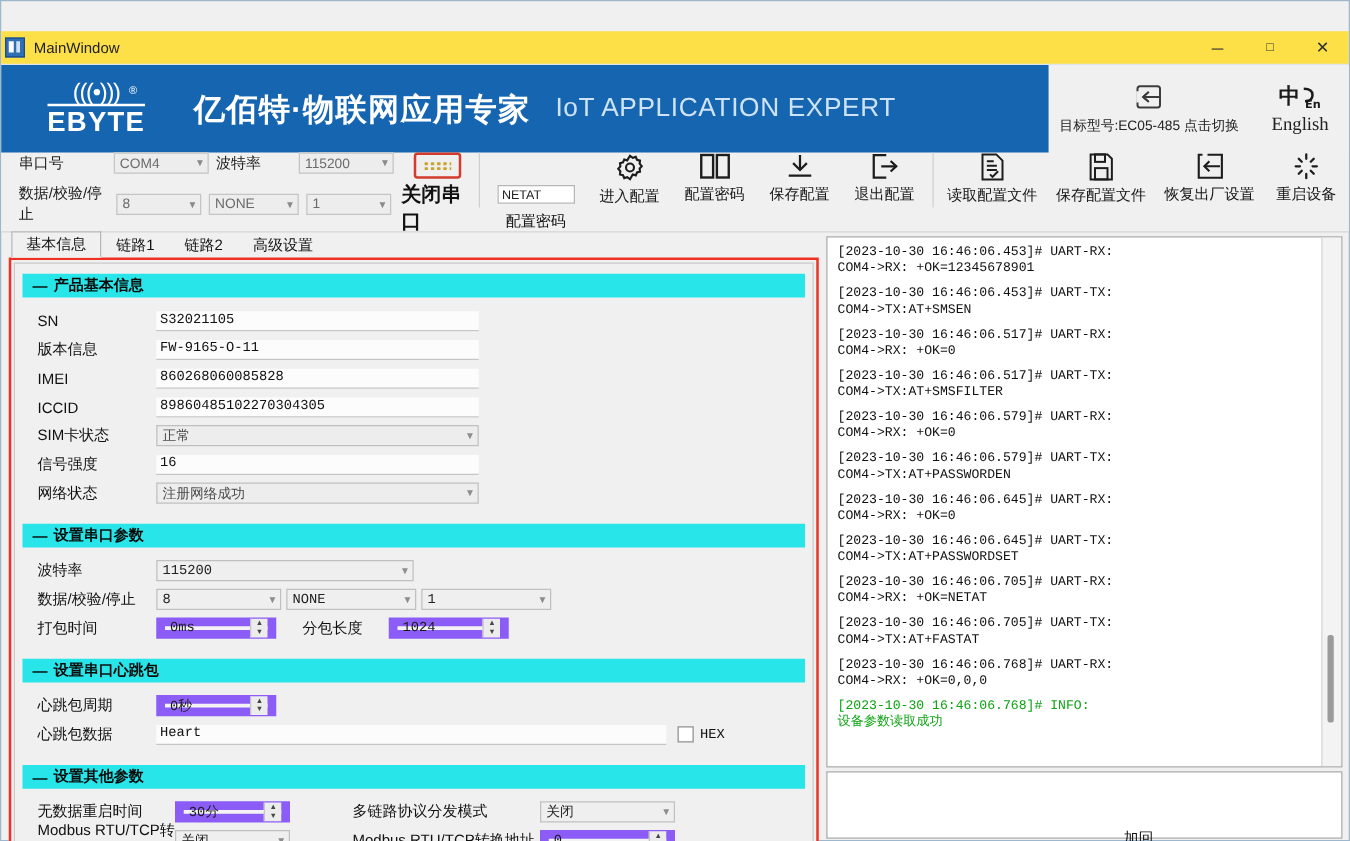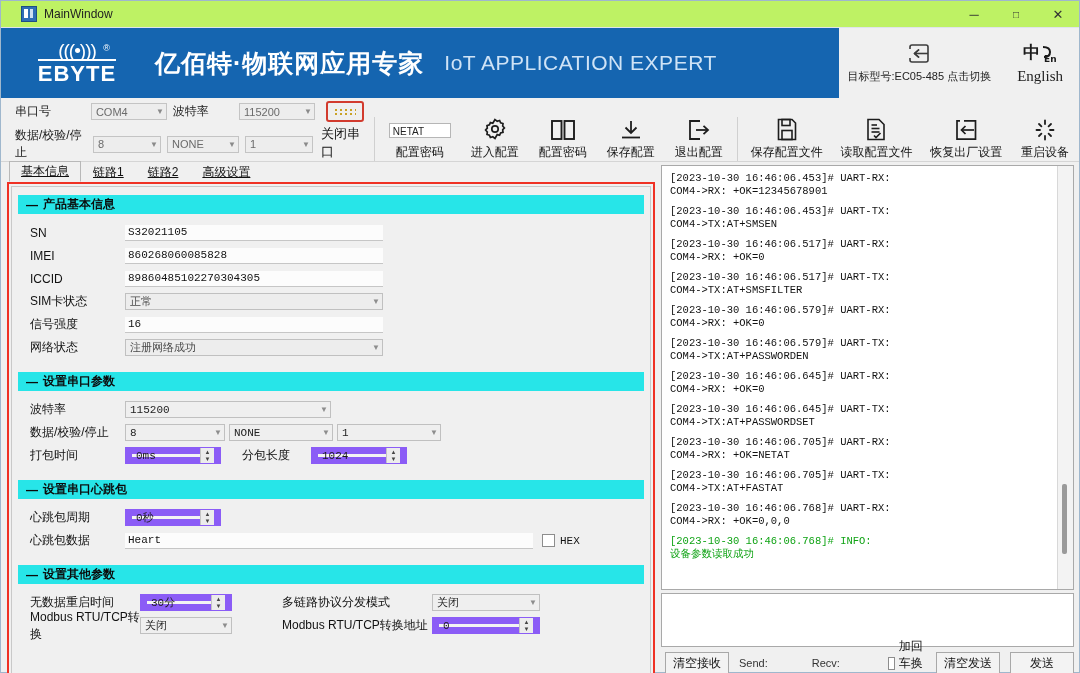--- a/index.html
+++ b/index.html
@@ -6,22 +6,22 @@
   body{
     width:1080px;height:673px;overflow:hidden;
     font-family:"Liberation Sans","DejaVu Sans",sans-serif;
     font-size:12px;color:#111;background:#f0f0f0;
     -webkit-font-smoothing:none;
   }
   .app{position:relative;width:1080px;height:673px;box-sizing:border-box;
        border:1px solid #9fb7cd;background:#f0f0f0;}
 
   
-  .titlebar{height:26px;background:#bef264;display:flex;align-items:center;
-            border-bottom:1px solid #dfe4ea;padding-left:20px;}
+  .titlebar{height:26px;background:#fde047;display:flex;align-items:center;
+            border-bottom:1px solid #dfe4ea;padding-left:3px;margin-top:24px;}
   .ti-icon{width:14px;height:14px;background:#2f6fb5;border:1px solid #1d4d86;
            position:relative;margin-right:7px;}
   .ti-icon::before{content:"";position:absolute;left:2px;top:2px;width:4px;height:9px;background:#fff;}
   .ti-icon::after{content:"";position:absolute;left:8px;top:2px;width:3px;height:9px;background:#cfe0f2;}
   .ti-title{font-size:12px;color:#222;}
   .winbtns{margin-left:auto;display:flex;height:26px;}
   .winbtn{width:42px;height:26px;display:flex;align-items:center;justify-content:center;
           font-size:13px;color:#333;}
   .winbtn.sq{font-size:10px;}
 
@@ -36,21 +36,21 @@
             border-top:2px solid #fff;padding-top:1px;}
   .banner-cn{color:#fff;font-size:25px;font-weight:bold;margin-left:12px;letter-spacing:1px;}
   .banner-en{color:#cfe3f6;font-size:21px;margin-left:20px;letter-spacing:.5px;}
   .banner-right{flex:1;display:flex;align-items:center;justify-content:flex-end;
                 background:#f0f0f0;padding-right:16px;gap:26px;}
   .hb-item{display:flex;flex-direction:column;align-items:center;gap:3px;cursor:pointer;}
   .hb-lbl{font-size:11px;color:#222;}
   .hb-lbl.en{font-size:15px;font-family:"Liberation Serif",serif;}
 
   
-  .toolbar{height:63px;background:#f0f0f0;display:flex;align-items:flex-end;
+  .toolbar{height:63px;background:#f0f0f0;display:flex;align-items:flex-start;
            border-bottom:1px solid #d5d5d5;}
   .portbox{width:300px;padding-left:14px;display:flex;flex-direction:column;gap:7px;}
   .prow{display:flex;align-items:center;gap:6px;}
   .plabel{font-size:12px;color:#1a1a1a;width:72px;}
   .sel{height:17px;background:#ededed;border:1px solid #c4c4c4;font-size:11px;
        color:#6b6b6b;display:flex;align-items:center;padding:0 2px 0 4px;box-sizing:border-box;}
   .sel .cv{flex:1;overflow:hidden;white-space:nowrap;}
   .sel .ar{font-size:8px;color:#8a8a8a;padding-left:3px;}
   .w78{width:78px;}.w72{width:72px;}.w68{width:68px;}
   .closeport{display:flex;flex-direction:column;align-items:center;gap:3px;
@@ -69,21 +69,21 @@
   svg{display:block;}
 
   
   .body{display:flex;height:calc(673px - 26px - 70px - 64px);}
   .left{width:660px;position:relative;}
   .right{flex:1;display:flex;flex-direction:column;padding:3px 5px 0 0;box-sizing:border-box;}
 
   
   .tabs{display:flex;align-items:flex-end;height:20px;padding-left:8px;gap:0;}
   .tab{height:19px;padding:0 11px;font-size:12px;display:flex;align-items:center;
-       border:1px solid transparent;border-bottom:none;background:transparent;color:#111;cursor:pointer;text-decoration:underline;}
+       border:1px solid transparent;border-bottom:none;background:transparent;color:#111;cursor:pointer;}
   .tab.active{background:#f0f0f0;border-color:#b8b8b8;border-bottom:1px solid #f0f0f0;
               position:relative;z-index:3;}
 
   .redpanel{position:absolute;left:6px;top:20px;width:648px;height:626px;
             border:2px solid #ef3124;box-sizing:border-box;background:#f0f0f0;}
   .inner{position:absolute;inset:2px;border:1px solid #c9c9c9;background:#f0f0f0;
          overflow:hidden;box-sizing:border-box;}
 
   .sect{margin:8px 6px 0 6px;}
   .sect-hd{height:19px;background:#27e5e8;display:flex;align-items:center;
@@ -209,21 +209,21 @@
           <span class="cv">1</span>
           <span class="ar">▼</span>
         </div>
       </div>
     </div>
 
     <div class="closeport">
       <div class="db9">
           <i></i>
         </div>
-      <div class="tl" style="font-size:13px;">关闭串口</div>
+      <div class="tl" style="font-size:16px;font-weight:bold;">关闭串口</div>
     </div>
 
     <div class="tbsep"></div>
 
     <div class="pwdbox">
       <div class="pwdin">NETAT</div>
       <div class="tl" style="font-size:12px;">配置密码</div>
     </div>
 
     <div class="tbitem">
@@ -262,43 +262,43 @@
         <g fill="none" stroke="#1d1d1d" stroke-width="1.8">
           <path d="M13 2 H3 V20 H13"></path>
             <path d="M9 11 H21"></path>
             <path d="M16.5 6.8 L21 11 L16.5 15.2"></path>
         </g>
       </svg>
       <div class="tl">退出配置</div>
     </div>
 
     <div class="tbsep"></div>
-
-    <div class="tbitem">
-      <svg width="22" height="23" viewBox="0 0 22 23">
-        <g fill="none" stroke="#1d1d1d" stroke-width="1.6">
-          <path d="M2.5 1.5 H16 L19.5 5 V21.5 H2.5 Z"></path>
-          <rect x="6" y="1.5" width="8" height="6"></rect>
-          <rect x="6" y="12.5" width="10" height="9"></rect>
-        </g>
-      </svg>
-      <div class="tl">保存配置文件</div>
-    </div>
 
     <div class="tbitem">
       <svg width="22" height="23" viewBox="0 0 22 23">
         <g fill="none" stroke="#1d1d1d" stroke-width="1.6">
           <path d="M3 1.5 H14 L19 6.5 V21.5 H3 Z"></path>
           <path d="M6.5 7 H12"></path>
             <path d="M6.5 10.5 H14.5"></path>
             <path d="M6.5 14 H14.5"></path>
           <path d="M9 17.5 L11 19.5 L15.5 15"></path>
         </g>
       </svg>
       <div class="tl">读取配置文件</div>
+    </div>
+
+    <div class="tbitem">
+      <svg width="22" height="23" viewBox="0 0 22 23">
+        <g fill="none" stroke="#1d1d1d" stroke-width="1.6">
+          <path d="M2.5 1.5 H16 L19.5 5 V21.5 H2.5 Z"></path>
+          <rect x="6" y="1.5" width="8" height="6"></rect>
+          <rect x="6" y="12.5" width="10" height="9"></rect>
+        </g>
+      </svg>
+      <div class="tl">保存配置文件</div>
     </div>
 
     <div class="tbitem">
       <svg width="24" height="22" viewBox="0 0 24 22">
         <g fill="none" stroke="#1d1d1d" stroke-width="1.7">
           <path d="M10 1.8 H21.5 V20.2 H3 V1.8 H6"></path>
           <path d="M20 11 H8"></path>
             <path d="M11.5 7 L7.5 11 L11.5 15"></path>
         </g>
       </svg>
@@ -338,20 +338,24 @@
 
           <div class="sect">
             <div class="sect-hd">
               <span class="dash">—</span>
               <span>产品基本信息</span>
             </div>
             <div class="fields">
               <div class="frow">
                 <div class="flab w95">SN</div>
                 <div class="txt" style="width:258px;">S32021105</div>
+              </div>
+              <div class="frow">
+                <div class="flab w95">版本信息</div>
+                <div class="txt" style="width:258px;">FW-9165-O-11</div>
               </div>
               <div class="frow">
                 <div class="flab w95">IMEI</div>
                 <div class="txt" style="width:258px;">860268060085828</div>
               </div>
               <div class="frow">
                 <div class="flab w95">ICCID</div>
                 <div class="txt" style="width:258px;">89860485102270304305</div>
               </div>
               <div class="frow">

